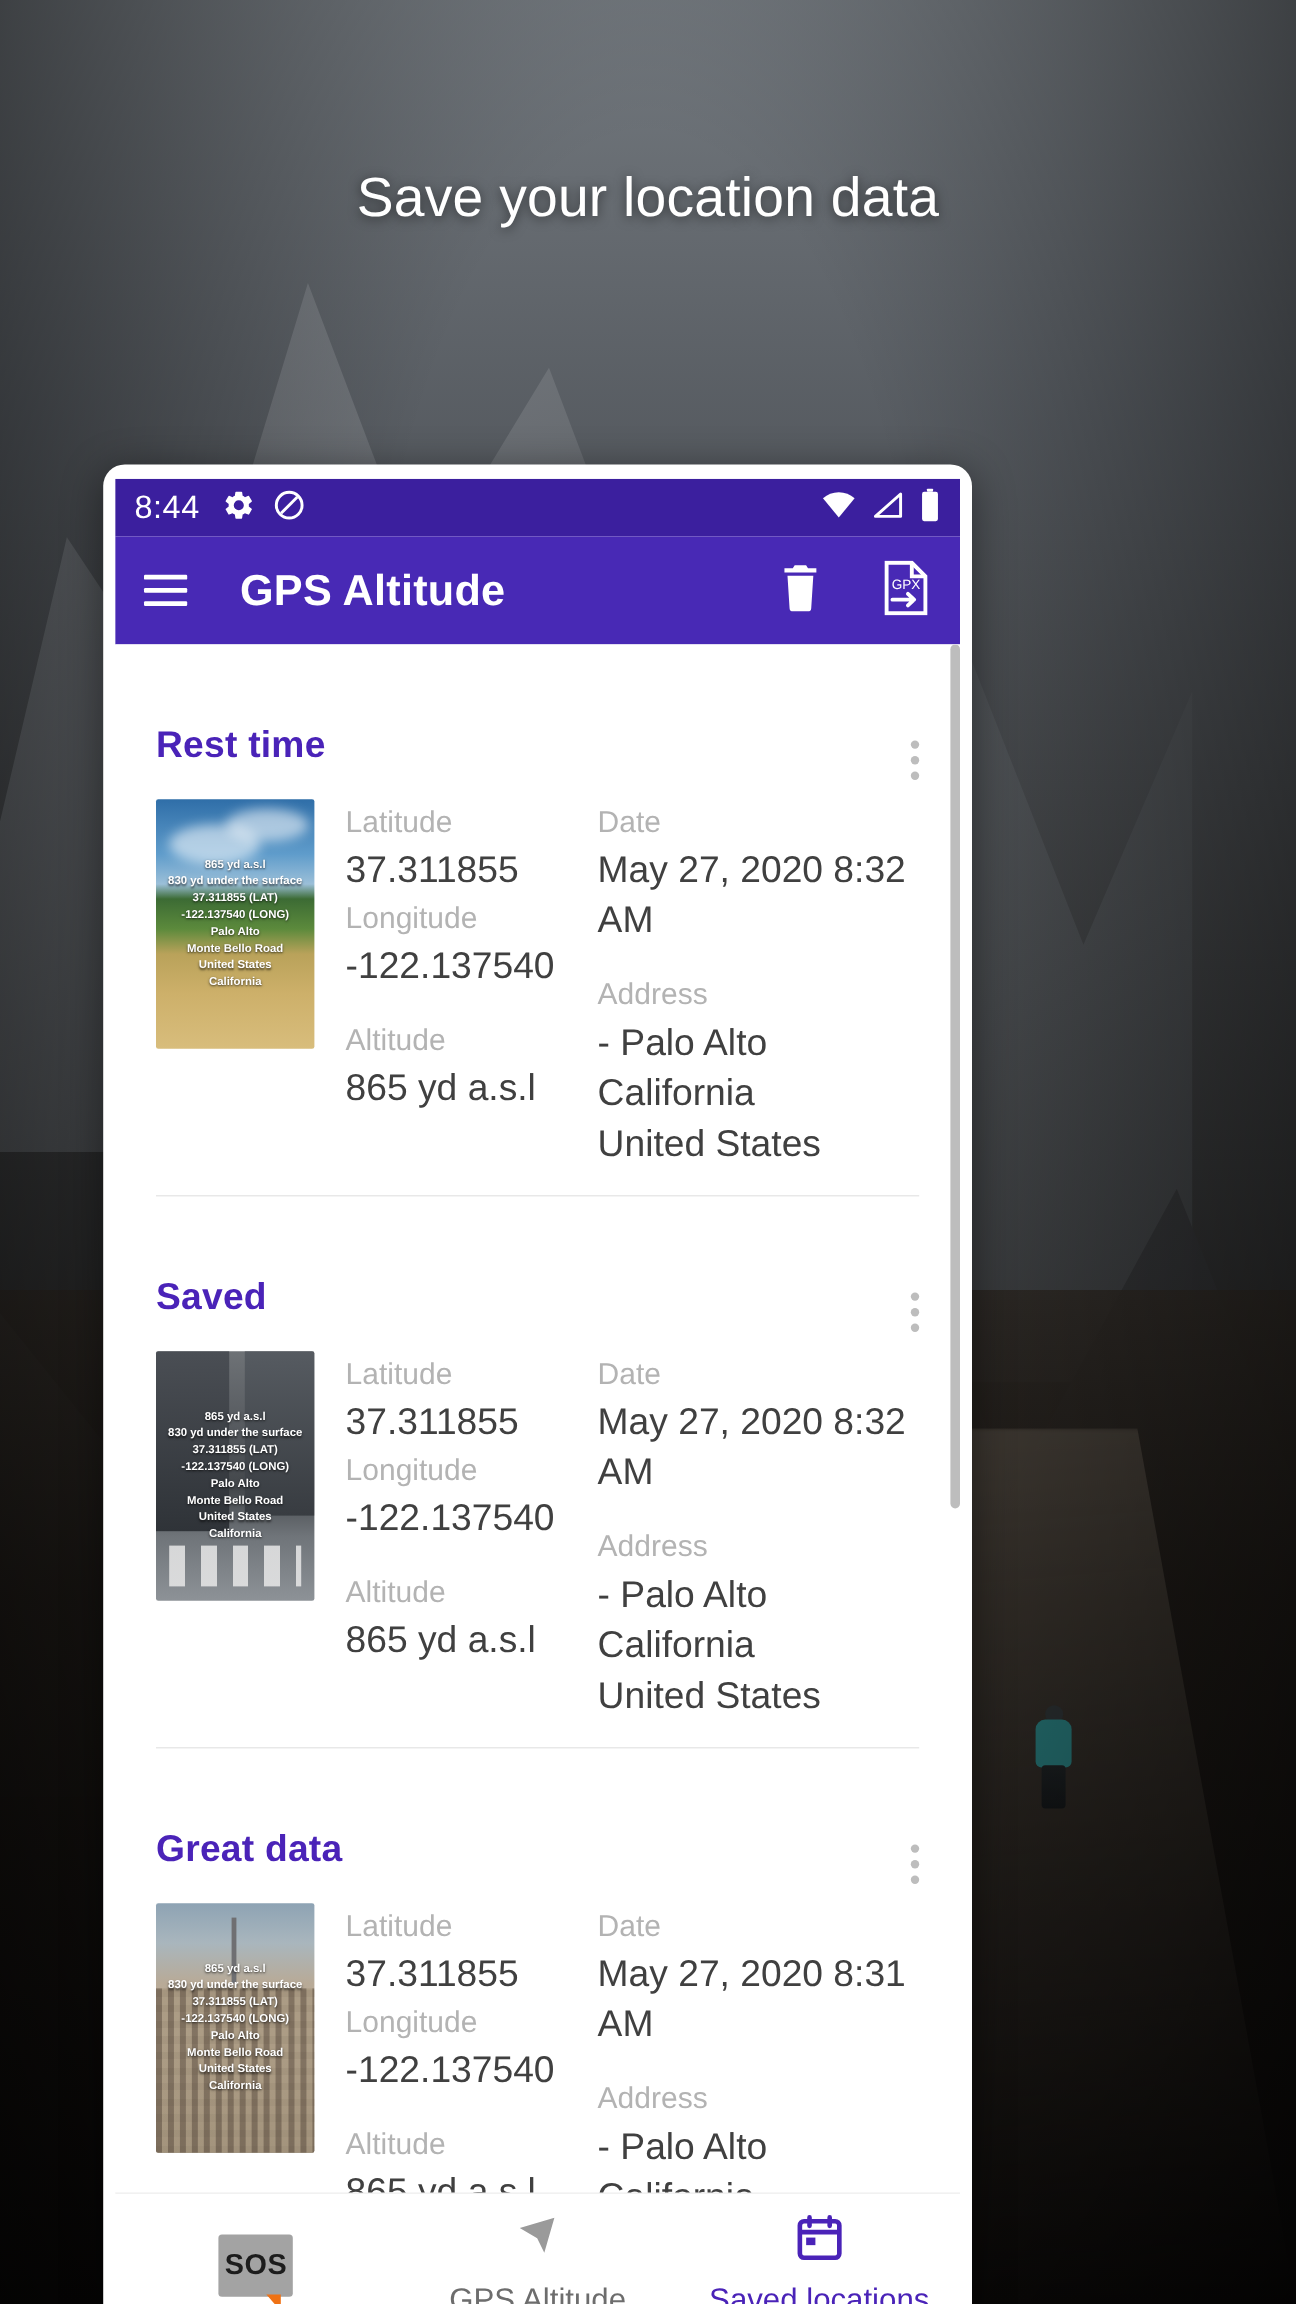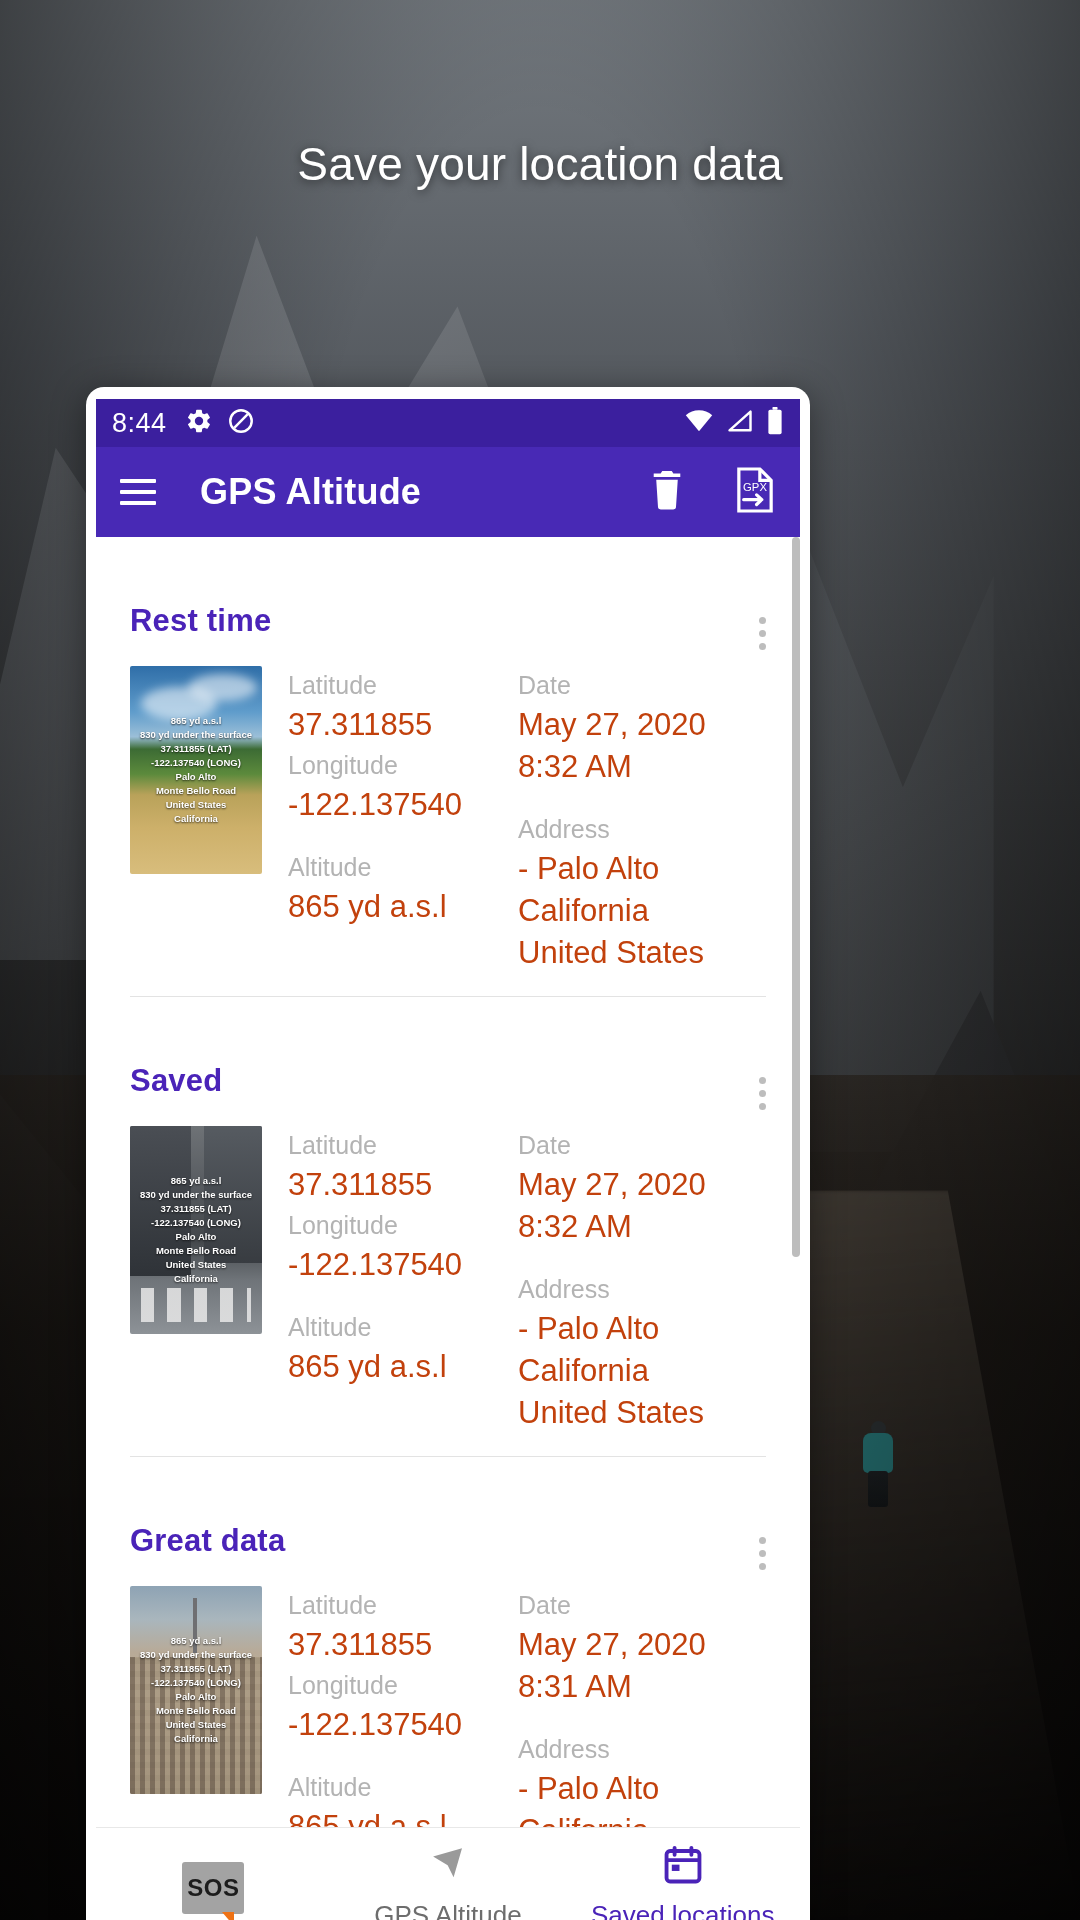--- a/index.html
+++ b/index.html
@@ -157,26 +157,26 @@
   
   .thumb-city{
     background:linear-gradient(180deg,#8ea3b4 0%, #a9b6bd 16%, #b8aa97 32%, #bcae9a 55%, #a99a86 78%, #91836f 100%);
   }
   .thumb-city .tower{ position:absolute; left:49%; top:6%; width:4px; height:26%;
     background:#6f6f72; transform:translateX(-50%); }
   .thumb-city .roofs{ position:absolute; left:0; right:0; bottom:0; height:66%;
     background:repeating-linear-gradient(90deg, rgba(120,105,88,.85) 0 5px, rgba(168,152,128,.8) 5px 10px),
                repeating-linear-gradient(0deg, rgba(90,80,66,.35) 0 6px, rgba(0,0,0,0) 6px 13px); }
 
-  .fields{ flex:1 1 auto; display:flex; padding-left:26px;gap:20px; }
+  .fields{ flex:1 1 auto; display:flex; padding-left:26px; }
   .col{ display:flex; flex-direction:column; }
   .col-left{ width:210px; flex:0 0 auto; }
   .col-right{ flex:1 1 auto; }
   .lbl{ color:#b3b3b3; font-size:25px; line-height:38px; font-weight:400; }
-  .val{ color:#c2410c; font-size:31px; line-height:42px; font-weight:400; }
+  .val{ color:#404040; font-size:31px; line-height:42px; font-weight:400; }
   .gap{ height:22px; }
   .divider{ height:1px; background:#e3e3e3; margin:0 34px; }
 
   
   .bottomnav{
     flex:0 0 auto; height:120px; background:#fff;
     border-top:1px solid #e8e8e8;
     display:flex; align-items:center;
   }
   .navitem{ flex:1 1 0; display:flex; flex-direction:column;

